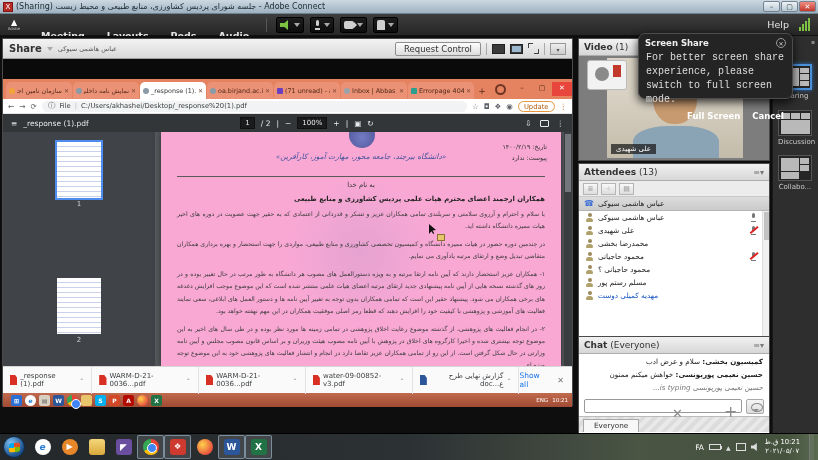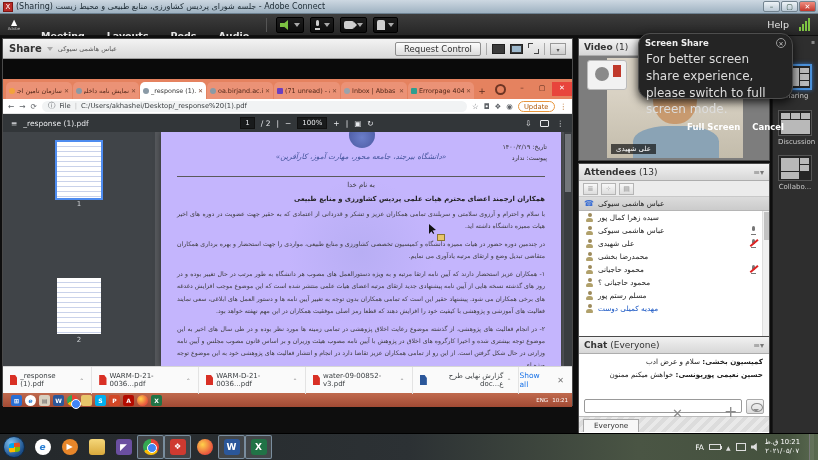--- a/index.html
+++ b/index.html
@@ -105,21 +105,21 @@
   .pdf-right { margin-left:auto; display:flex; gap:8px; align-items:center; }
   .prn { width:9px; height:7px; border:1px solid #e8eaed; border-radius:1px; }
 
   .pdfbody { position:relative; height:234px; background:#55585c; overflow:hidden; }
   .pdf-sidebar { position:absolute; left:0; top:0; width:152px; height:234px; background:#404448; }
   .thumb { position:absolute; left:54px; width:44px; height:56px; background:#fff;
     background-image:repeating-linear-gradient(#0000 0 4px, #c9d2ea 4px 5px); }
   .thumb.sel { outline:2px solid #4e8cf0; }
   .thumb-lbl { position:absolute; left:54px; width:44px; text-align:center; color:#cfd2d5; font-size:7px; }
 
-  .page { position:absolute; left:158px; top:0; width:400px; height:234px; background:#c4b5fd;
+  .page { position:absolute; left:158px; top:0; width:400px; height:234px; background:#f9a8d4;
     box-shadow:0 0 6px rgba(0,0,0,.5); overflow:hidden; }
   .wm { position:absolute; left:120px; top:40px; width:160px; height:160px; border-radius:50%;
     background:radial-gradient(circle, rgba(110,130,190,.14), rgba(110,130,190,0) 65%); }
   .doc-logo { position:absolute; left:188px; top:-10px; width:26px; height:26px; border-radius:50%;
     background:radial-gradient(circle at 50% 60%, #5b74c0, #2c3f85); opacity:.85; }
   .doc-date { position:absolute; right:14px; top:10px; font-size:6.3px; color:#333; direction:rtl; text-align:right; line-height:1.7; }
   .doc-motto { position:absolute; left:0; top:20px; width:100%; text-align:center;
     font-family:"DejaVu Serif", serif; font-style:italic; font-size:7.5px; color:#44549c; direction:rtl; }
   .doc-rule { position:absolute; left:16px; right:16px; top:44px; border-top:1px solid #5a5a5a; }
   .doc-bism { position:absolute; left:0; top:49px; width:100%; text-align:center; font-size:6.8px; color:#333; direction:rtl; }
@@ -216,26 +216,26 @@
   .g-share { grid-template-columns:2fr 1fr; grid-template-rows:1fr 1fr 1fr; }
   .g-share i:nth-child(1){ grid-row:1/4; }
   .g-disc { grid-template-columns:1fr 1fr 1fr; grid-template-rows:1fr 2fr; }
   .g-disc i:nth-child(4){ grid-column:1/4; }
   .g-coll { grid-template-columns:2fr 1fr; grid-template-rows:1fr 1fr 1fr; }
   .g-coll i:nth-child(1){ grid-row:1/3; }
   .lay-lbl { text-align:center; color:#c9c9c9; font-size:7px; margin-top:2px; }
 
   
   .ss-dialog { position:absolute; left:638px; top:-3px; width:155px; height:66px; background:#242424;
-    border:1px solid #4d4d4d; border-radius:12px; box-shadow:0 3px 10px rgba(0,0,0,.8); z-index:50; color:#eee; }
+    border:1px solid #4d4d4d; border-radius:7px; box-shadow:0 3px 10px rgba(0,0,0,.8); z-index:50; color:#eee; }
   .ss-h { display:flex; align-items:center; padding:4px 6px 2px; }
   .ss-title { font-weight:bold; font-size:8.5px; }
   .ss-x { margin-left:auto; width:10px; height:10px; border:1px solid #999; border-radius:50%;
     color:#ccc; font-size:6px; line-height:9px; text-align:center; }
-  .ss-body { font-size:12px; color:#ddd; padding:1px 7px; line-height:1.4; }
+  .ss-body { font-size:10px; color:#ddd; padding:1px 7px; line-height:1.4;font-family:Liberation Mono, monospace; }
   .ss-btns { display:flex; justify-content:flex-end; gap:12px; padding:3px 8px; font-size:8.5px; font-weight:bold; color:#fff; }
 
   .ws-x { position:absolute; left:672px; top:370px; color:#8a8a8a; font-size:13px; font-weight:bold; }
   .ws-plus { position:absolute; left:724px; top:366px; color:#8a8a8a; font-size:16px; }
 
   
   .taskbar { position:absolute; left:0; top:433px; width:818px; height:27px;
     background:linear-gradient(90deg,#24282b 0%,#2c3134 50%,#4a5544 78%,#45523e 96%,#5a6a50 100%);
     border-top:1px solid #000; display:flex; align-items:center; padding-left:3px; }
   .orb { width:22px; height:22px; border-radius:50%; background:radial-gradient(circle at 35% 30%,#7fc0f0,#1c4f8a 70%);
@@ -528,24 +528,20 @@
       <span class="att-tb-btn">⁘</span>
       <span class="att-tb-btn">▤</span>
     </div>
     <div class="host-row">
       <span class="phone-ico">☎</span>
       <span dir="rtl">عباس هاشمی سیوکی</span>
     </div>
     <div class="att-list">
       <div class="att-row">
         <span class="p-ico"></span>
-        <span dir="rtl">سیده زهرا کمال پور</span>
-      </div>
-      <div class="att-row">
-        <span class="p-ico"></span>
         <span dir="rtl">عباس هاشمی سیوکی</span>
         <span class="mic-s"></span>
       </div>
       <div class="att-row">
         <span class="p-ico"></span>
         <span dir="rtl">علی شهیدی</span>
         <span class="mic-s muted">
             <i></i>
           </span>
       </div>
@@ -585,20 +581,24 @@
       <span class="pod-menu">≡▾</span>
     </div>
     <div class="chat-msgs">
       <div class="m">
         <b>کمیسیون بخشی:</b>
         <span>سلام و عرض ادب</span>
       </div>
       <div class="m">
         <b>حسین نعیمی پوریونسی:</b>
         <span>خواهش میکنم ممنون</span>
+      </div>
+      <div class="m typing">
+        <span>حسین نعیمی پوریونسی</span>
+        <span>is typing...</span>
       </div>
     </div>
     <div class="chat-inrow">
       <input class="chat-input" style="">
       <span class="send-btn"></span>
     </div>
     <div class="chat-tabs">
       <span class="chat-tab">Everyone</span>
     </div>
   </div>

